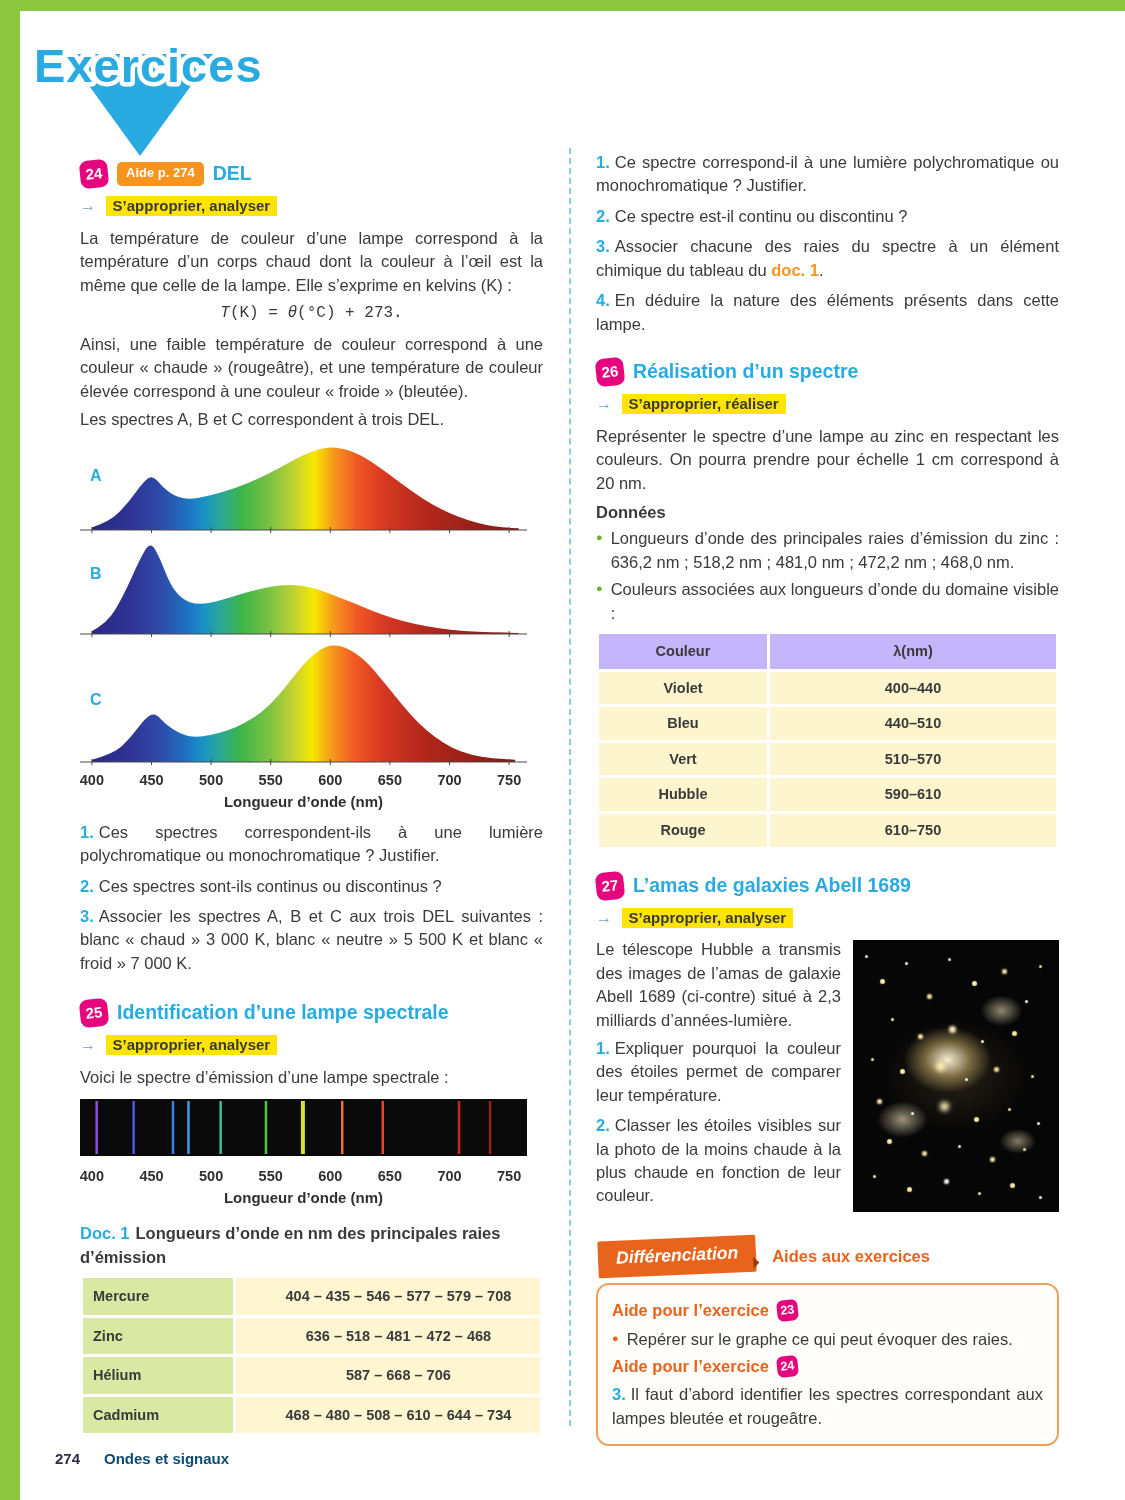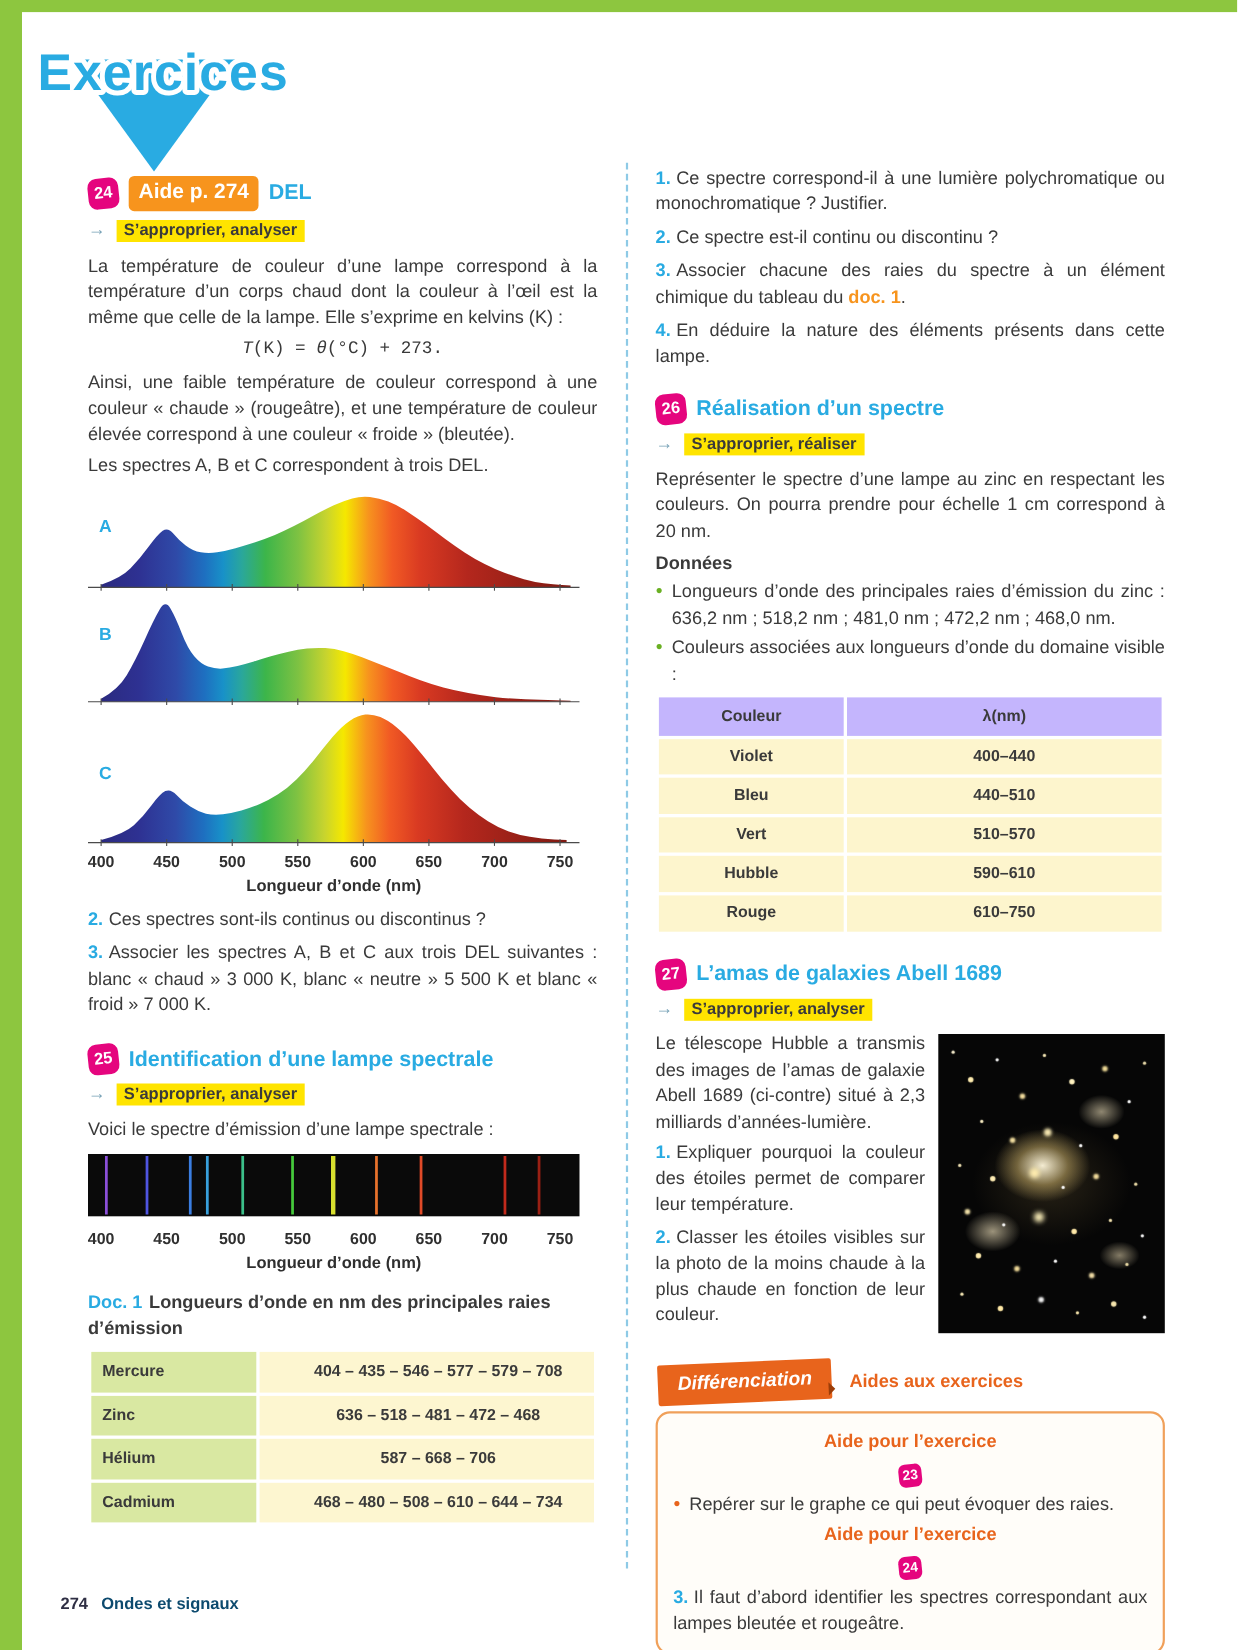--- a/index.html
+++ b/index.html
@@ -26,21 +26,21 @@
   .col-right { left:596px; top:148px; }
 
   p.jt { text-align:justify; margin-bottom:5px; }
 
   
   .ex-head { display:flex; align-items:center; gap:9px; margin:0 0 6px; }
   .badge { display:inline-flex; align-items:center; justify-content:center; flex:0 0 auto;
            width:28px; height:28px; background:#e5057e; color:#fff; font-weight:bold;
            font-size:15px; border-radius:8px; transform:rotate(-6deg); }
   .badge-sm { width:21px; height:21px; font-size:12.5px; border-radius:6px; }
-  .aide-chip { background:#f7941d; color:#fff; font-weight:bold; font-size:19px;
+  .aide-chip { background:#f7941d; color:#fff; font-weight:bold; font-size:13px;
                padding:2px 9px 3px; border-radius:5px; }
   .ex-title { color:#29abe2; font-size:19.5px; font-weight:bold; }
   .skills { margin:2px 0 9px; }
   .arrow { color:#7aa4b8; margin-right:5px; font-size:16px; }
   .skill-chip { background:#ffe400; color:#3a3a3a; font-weight:bold; font-size:15px; padding:1px 7px 2px; }
 
   .q { margin:3px 0 7px; text-align:justify; }
   .qnum { color:#29abe2; font-weight:bold; margin-right:5px; }
   .doc-ref { color:#f7941d; font-weight:bold; }
 
@@ -110,25 +110,25 @@
   .diff-head { display:flex; align-items:center; gap:16px; margin-left:2px; }
   .ribbon { position:relative; display:inline-block; background:#e8641c; color:#fff;
             font-style:italic; font-weight:bold; font-size:17.5px; padding:5px 18px 7px;
             transform:rotate(-2.5deg); border-radius:2px; }
   .ribbon::after { content:""; position:absolute; right:-9px; bottom:3px;
                    border:6px solid transparent; border-left-color:#9c3d08; }
   .diff-side { color:#e8641c; font-weight:bold; font-size:16.5px; }
   .aide-box { border:2.5px solid #f0a05a; border-radius:13px; background:#fffdf9;
               margin-top:8px; padding:10px 14px 12px; }
   .aide-title { color:#e8641c; font-weight:bold; font-size:16.5px; margin:4px 0 5px;
-                display:flex; align-items:center; gap:8px;flex-direction:column; }
+                display:flex; align-items:center; gap:8px; }
 
   
   .footer { position:absolute; left:55px; top:1450px; font-size:15px; font-weight:bold; }
-  .page-num { color:#2f2f44; margin-right:12px; }
+  .page-num { color:#2f2f44; margin-right:24px; }
   .chapter { color:#0c4a6e; }
 
   .hidden-defs { position:absolute; width:0; height:0; }
 </style>
 </head>
 <body>
 
 <div class="page">
   <div class="edge-top"></div>
   <div class="edge-left"></div>
@@ -209,20 +209,21 @@
             <span style="left: 29.3333%;">500</span>
             <span style="left: 42.6667%;">550</span>
             <span style="left: 56%;">600</span>
             <span style="left: 69.3333%;">650</span>
             <span style="left: 82.6667%;">700</span>
             <span style="left: 96%;">750</span>
           </div>
         <div class="axis-label">Longueur d’onde (nm)</div>
       </figure>
 
+      <p class="q"><span class="qnum">1.</span><span>Ces spectres correspondent-ils à une lumière polychromatique ou monochromatique ? Justifier.</span></p>
       <p class="q"><span class="qnum">2.</span><span>Ces spectres sont-ils continus ou discontinus ?</span></p>
       <p class="q"><span class="qnum">3.</span><span>Associer les spectres A, B et C aux trois DEL suivantes : blanc « chaud » 3 000 K, blanc « neutre » 5 500 K et blanc « froid » 7 000 K.</span></p>
     </section>
 
     <section style="margin-top:24px;">
       <div class="ex-head">
         <span class="badge">25</span>
         <h2 class="ex-title">Identification d’une lampe spectrale</h2>
       </div>
       <div class="skills">

